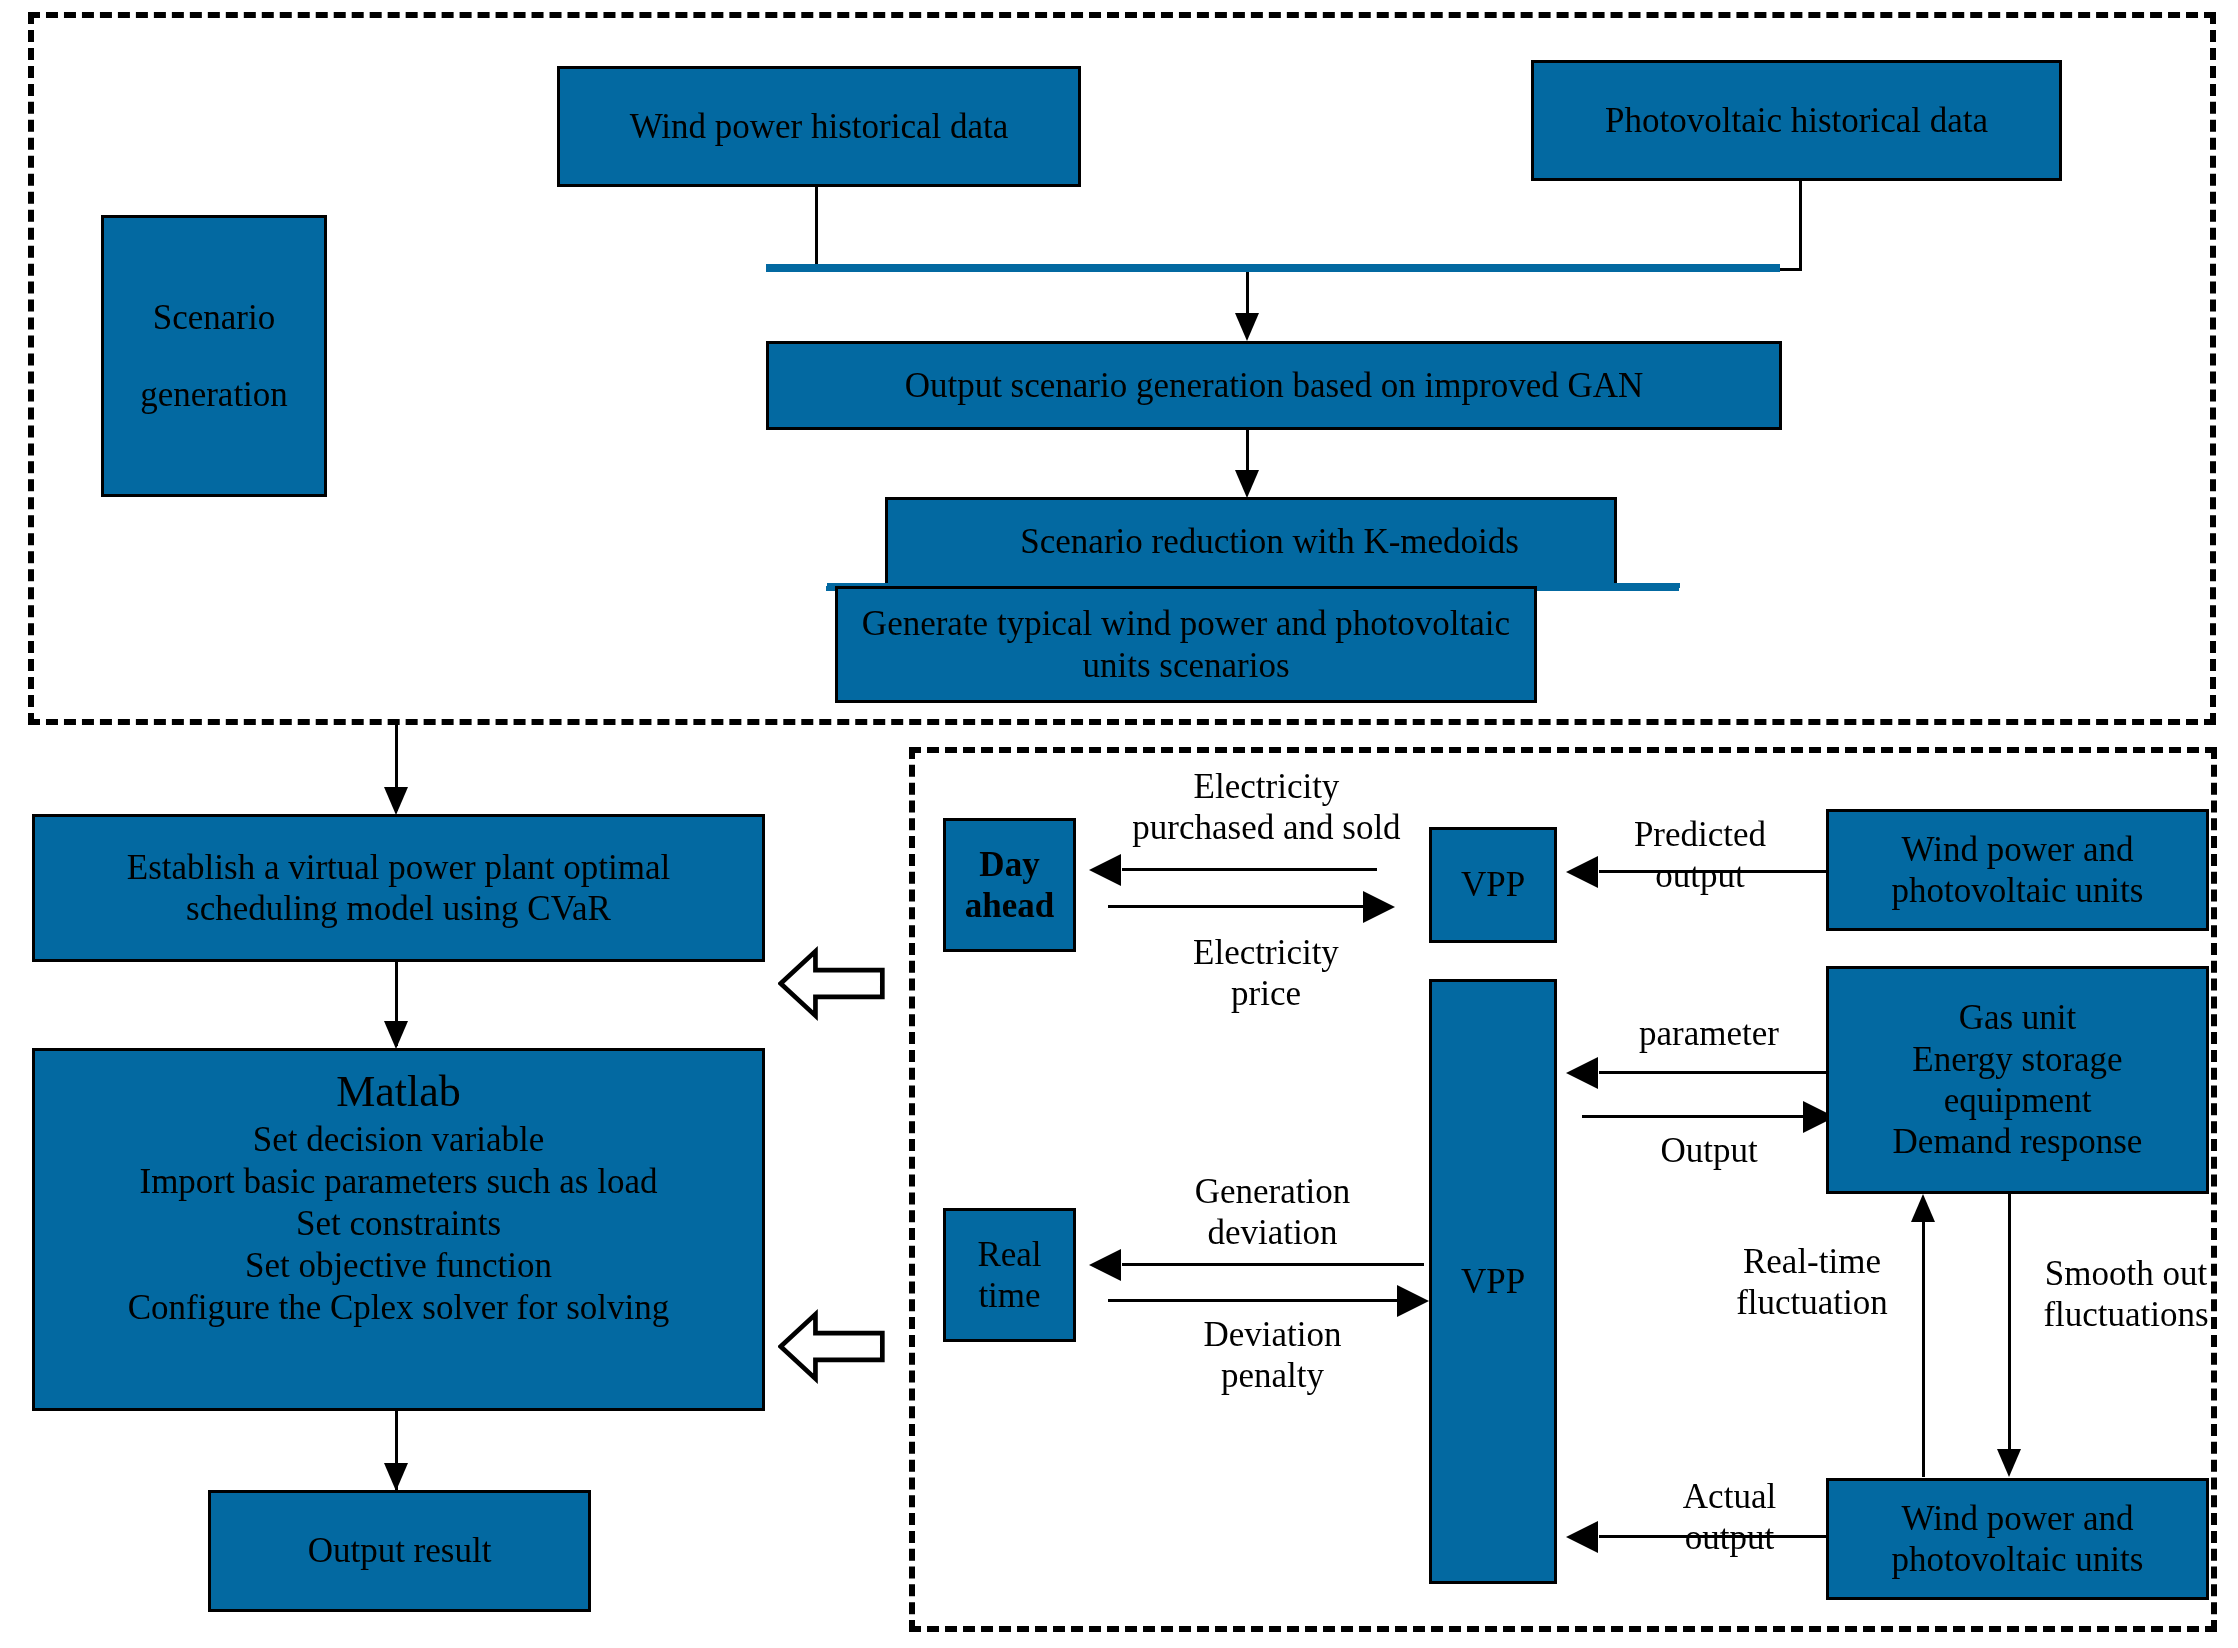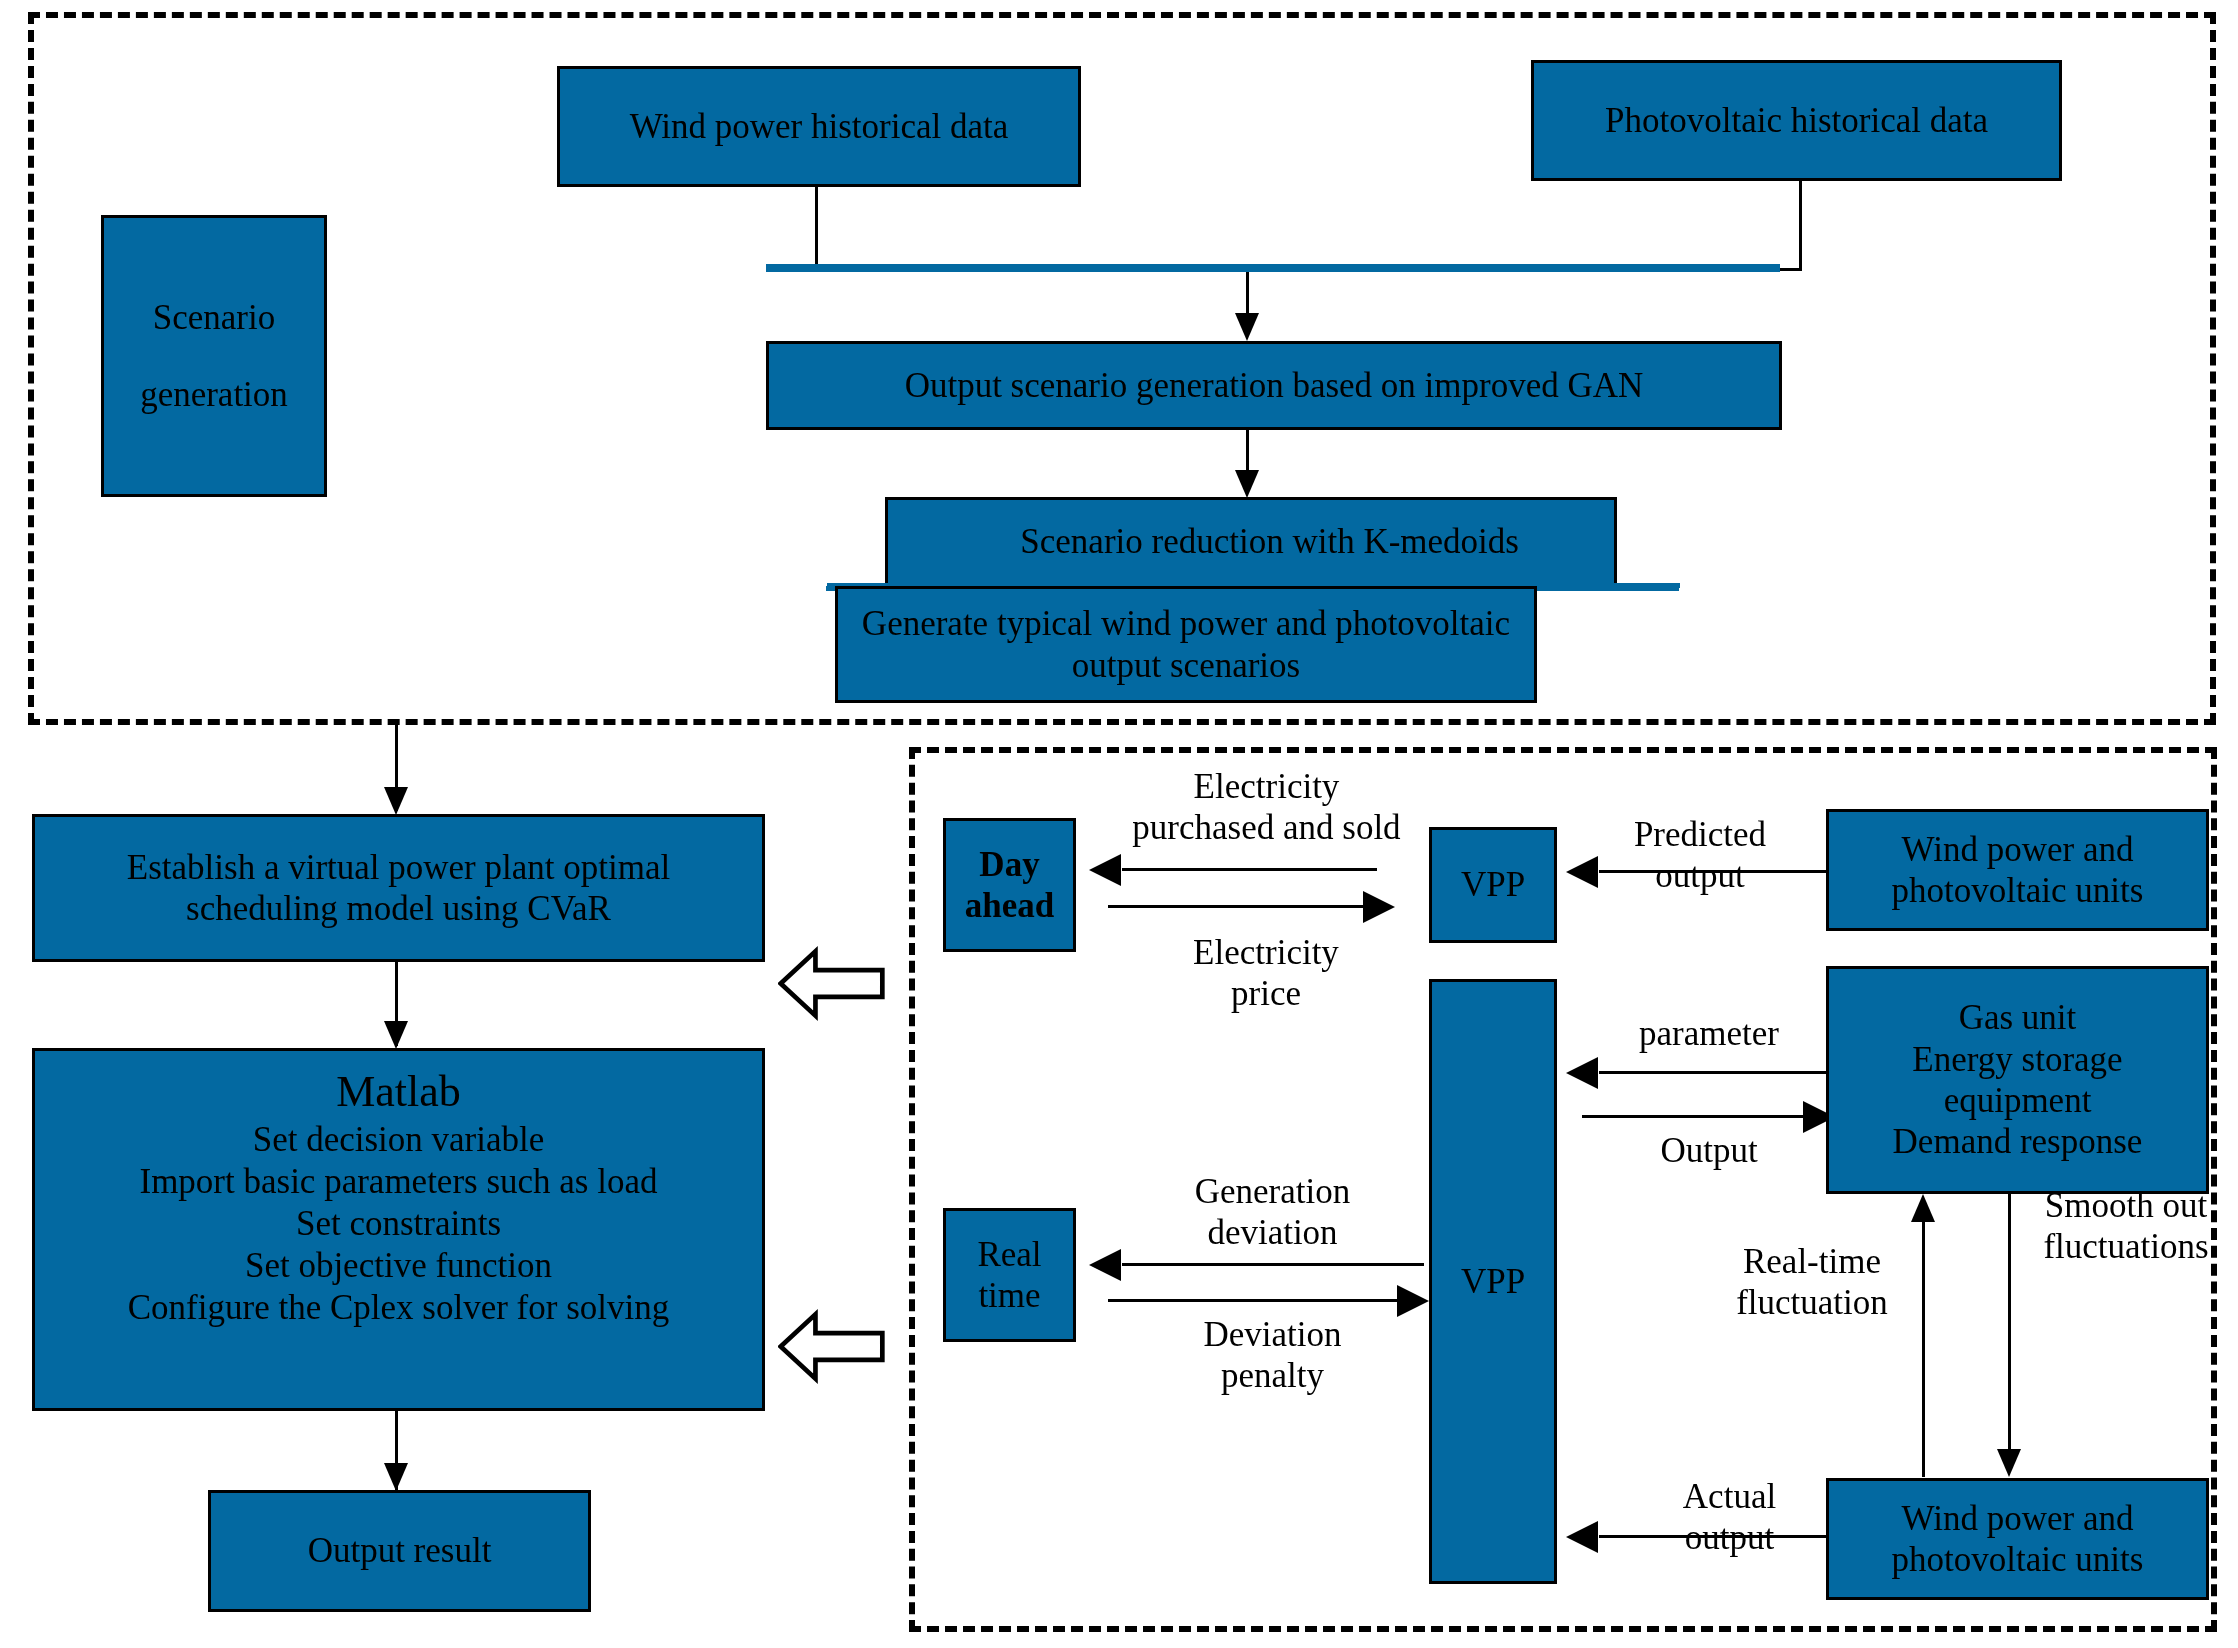--- a/index.html
+++ b/index.html
@@ -126,21 +126,21 @@
   <div class="arrow-down" style="left:1235px;top:626px;"></div>
 
   <div class="box multiline" style="left:826px;top:586px;width:853px;height:0;border:0;"></div>
 
   <div class="box multiline" style="left:827px;top:583px;width:853px;height:0;border:0;"></div>
 
   <div class="box multiline" style="left:830px;top:583px;width:850px;height:0;border:0;"></div>
 
   <div class="box multiline" style="left:835px;top:586px;width:702px;height:117px;top:586px;">
     <span class="ln">Generate typical wind power and photovoltaic</span>
-    <span class="ln">output scenarios</span>
+    <span class="ln">units scenarios</span>
   </div>
 
   <div class="vline" style="left:395px;top:724px;height:87px;"></div>
   <div class="arrow-down" style="left:384px;top:787px;"></div>
 
   <div class="box multiline" style="left:32px;top:814px;width:733px;height:148px;">
     <span class="ln">Establish a virtual power plant optimal</span>
     <span class="ln">scheduling model  using CVaR</span>
   </div>
 
@@ -258,21 +258,21 @@
   <div class="arrow-up" style="left:1911px;top:1194px;"></div>
 
   <div class="vline" style="left:2008px;top:1194px;height:255px;"></div>
   <div class="arrow-down" style="left:1997px;top:1449px;"></div>
 
   <div class="lbl" style="left:1711px;top:1241px;width:202px;">
     <span class="ln">Real-time</span>
     <span class="ln">fluctuation</span>
   </div>
 
-  <div class="lbl" style="left:2022px;top:1185px;width:208px;text-align:center;">
+  <div class="lbl" style="left:2022px;top:1253px;width:208px;text-align:center;">
     <span class="ln">Smooth out</span>
     <span class="ln">fluctuations</span>
   </div>
 
   <div class="box multiline" style="left:1826px;top:1478px;width:383px;height:122px;">
     <span class="ln">Wind power and</span>
     <span class="ln">photovoltaic units</span>
   </div>
 
   <div class="lbl" style="left:1632px;top:1476px;width:195px;">

